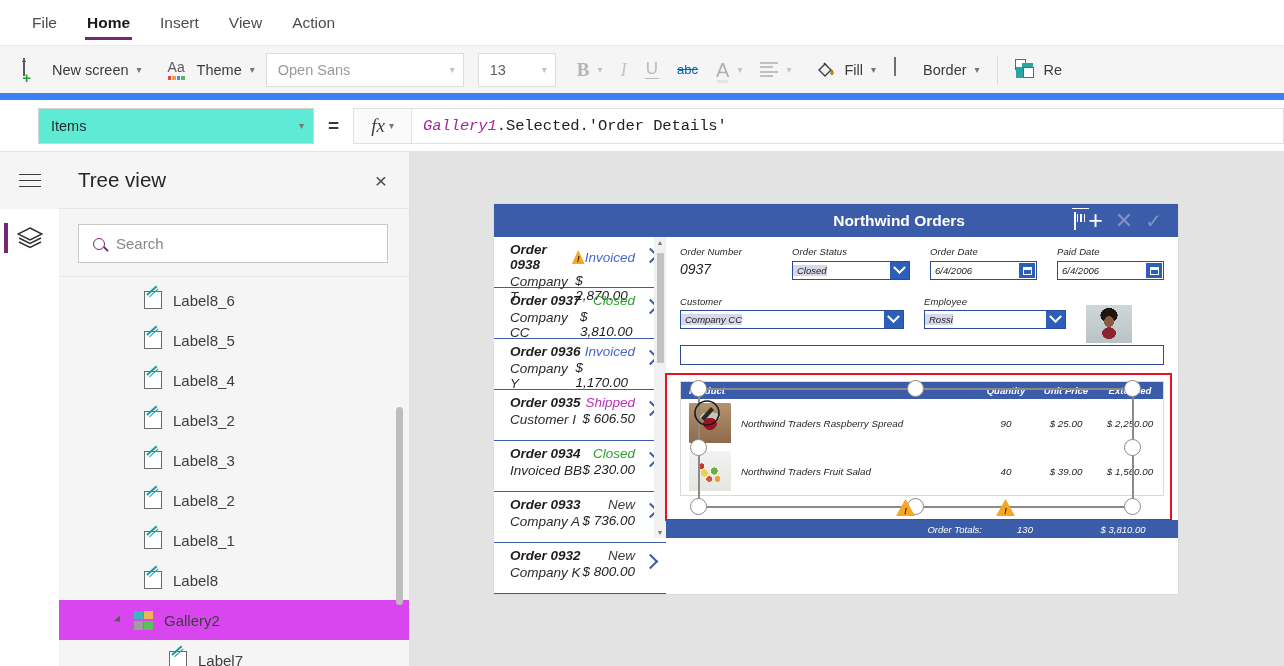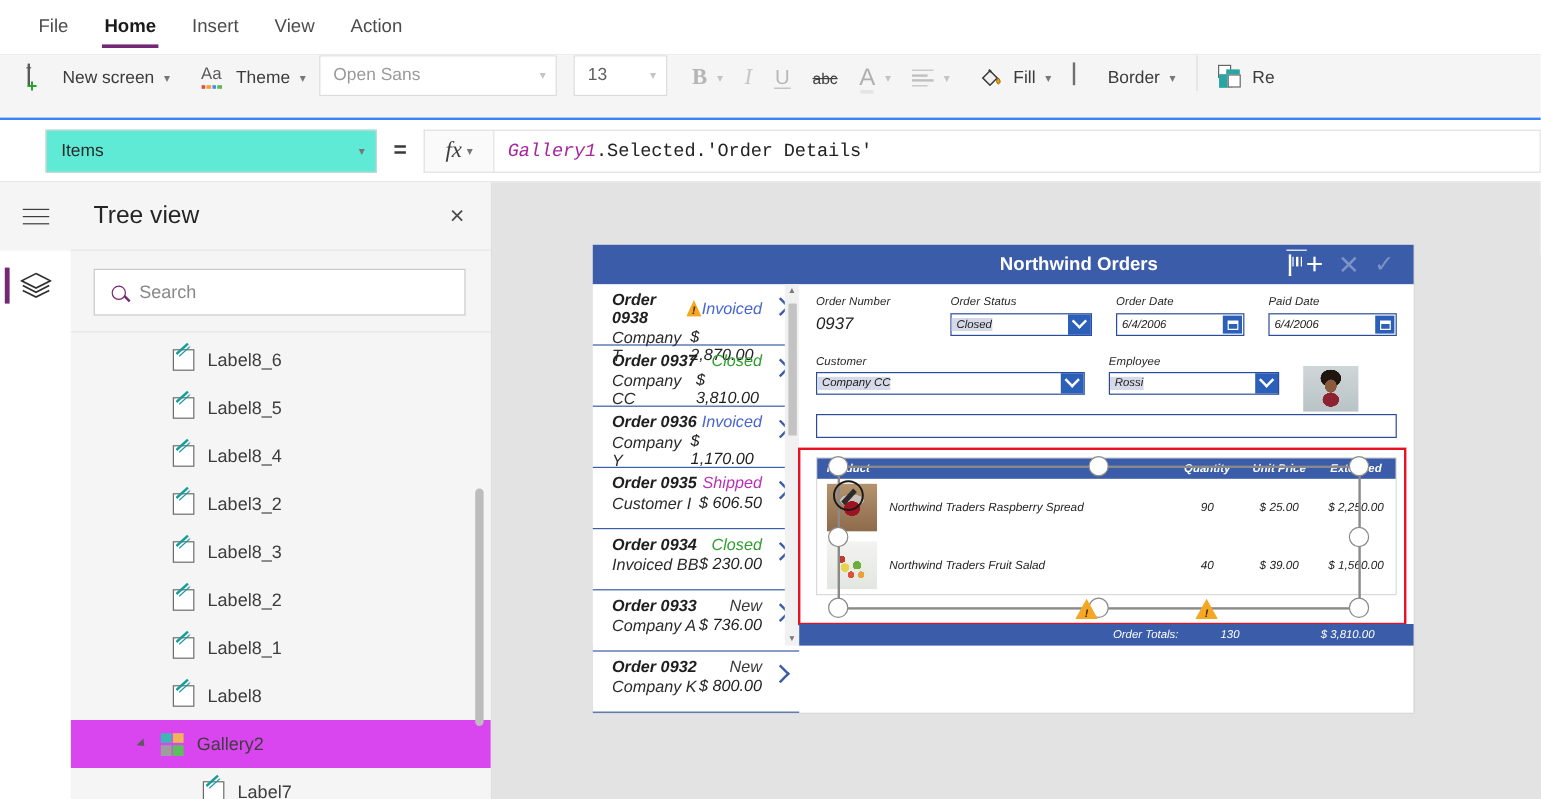--- a/index.html
+++ b/index.html
@@ -26,22 +26,22 @@
   }
   .rtab.active { color: #1a1a1a; font-weight: bold; }
   .rtab.active::after {
     content: ""; position: absolute; bottom: 6px; left: 0; right: 0;
     height: 2.5px; background: #742774;
   }
 
   
   .toolbar {
     height: 54px; background: #f5f5f5;
-    display: flex; 
-    border-bottom: 2px solid #3b82f6;
+    display: flex; align-items: center;
+    border-bottom: 7px solid #3b82f6;
     padding-left: 14px; overflow: hidden; position: relative;
   }
   .tb-item {
     display: flex; align-items: center; gap: 7px;
     padding: 0 9px; height: 38px; cursor: pointer;
     color: #3b3b3b; font-size: 14.5px; white-space: nowrap;
   }
   .tb-item.dim { color: #b9b9b9; }
   .chev { font-size: 10px; color: #777; margin-left: 1px; }
   .chev.dim { color: #c4c4c4; }
@@ -69,21 +69,21 @@
     font-size: 15px; color: #2aa12a; font-weight: bold; line-height: 1;
   }
   
   .ic-theme { font-size: 14px; color: #5a5a5a; line-height: 1; position: relative; }
   .ic-theme span.sq { position: absolute; bottom: -5px; left: 0; display: flex; gap: 1px; }
   .ic-theme span.sq i { width: 3.5px; height: 3.5px; display: block; }
 
   .b-ic { font-family: "Liberation Serif", serif; font-weight: bold; font-size: 19px; color: #b5b5b5; }
   .i-ic { font-family: "Liberation Serif", serif; font-style: italic; font-size: 19px; color: #c7c7c7; }
   .u-ic { font-size: 17px; color: #b9b9b9; border-bottom: 1.8px solid #b9b9b9; line-height: 1.05; padding: 0 1px; }
-  .s-ic { font-size: 13px; color: #404040; text-decoration: line-through; }
+  .s-ic { font-size: 13px; color: #0369a1; text-decoration: line-through; }
   .a-ic { font-size: 20px; color: #b0b0b0; line-height: 1; position: relative; }
   .a-ic::after { content:""; position:absolute; left:1px; right:1px; bottom:-3px; height:3px; background:#e4e4e4; }
 
   .align-ic { display: flex; flex-direction: column; gap: 2.5px; width: 18px; }
   .align-ic i { height: 1.8px; background: #c0c0c0; display: block; }
   .align-ic i:nth-child(1){ width:100%; } .align-ic i:nth-child(2){ width:70%; }
   .align-ic i:nth-child(3){ width:100%; } .align-ic i:nth-child(4){ width:70%; }
   .border-ic { width: 20px; height: 15px; border: 1.5px solid #6f6f6f; border-top-width: 2.5px; position: relative; }
   .border-ic::after {
     content:""; position:absolute; inset: 2px 1px 1px 1px;
@@ -246,21 +246,21 @@
   }
   .gal-sb {
     position: absolute; right: 0; top: 0; width: 12px; height: 100%;
     background: #f1f1f1; display: flex; flex-direction: column;
     align-items: center; justify-content: space-between; padding: 2px 0;
   }
   .gal-sb .ar { font-size: 7px; color: #777; }
   .gal-sb .thumb { position: absolute; top: 16px; width: 7px; height: 110px; background: #c3c3c3; border-radius: 1px; }
 
   
-  .detail { flex: 1; padding: 9px 14px 0 14px; position: relative; background: #fff; }
+  .detail { flex: 1; padding: 9px 14px 0 14px; position: relative; background: #fff; border-radius: 16px; }
   .frow { display: flex; gap: 20px; }
   .fld { margin-bottom: 8px; }
   .flabel { font-size: 9.5px; color: #262626; margin-bottom: 3px; letter-spacing: .1px; }
   .fval-plain { font-size: 14px; color: #1f1f1f; padding-top: 1px; }
   .fctl {
     height: 19px; border: 1.4px solid #2c4b9b; background: #fff;
     display: flex; align-items: center; position: relative;
   }
   .fctl .txt { font-size: 9.5px; color: #1a1a1a; padding-left: 4px; background: #d6d9e8; }
   .fctl .drop {

